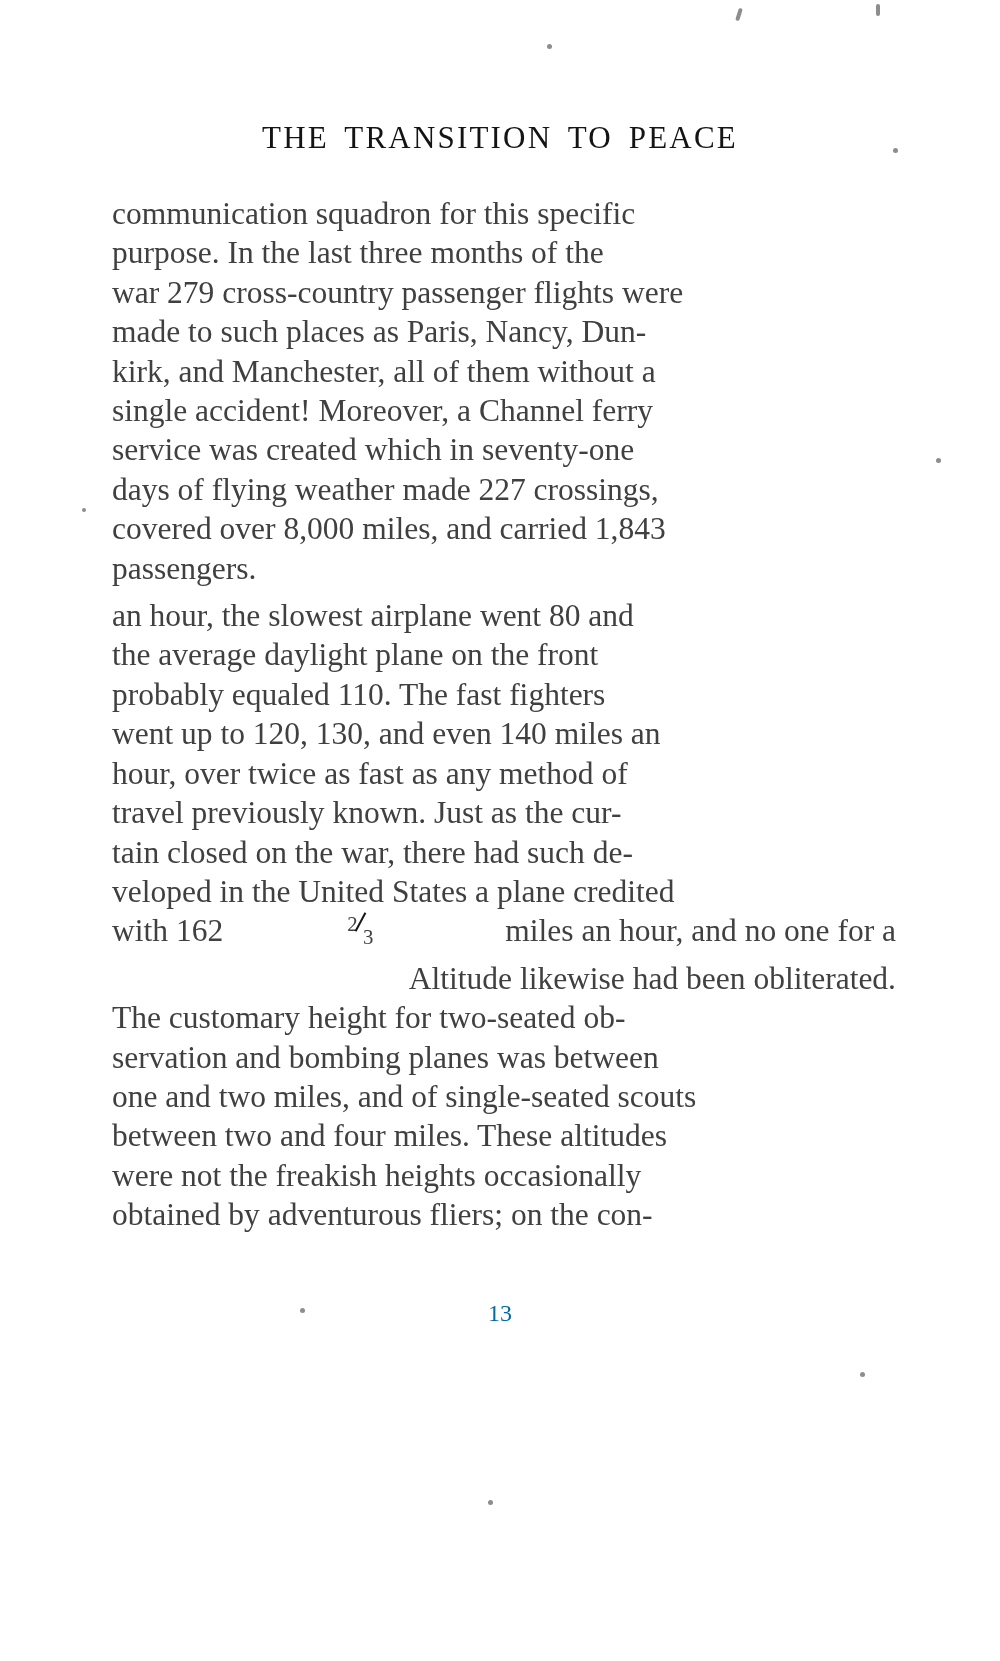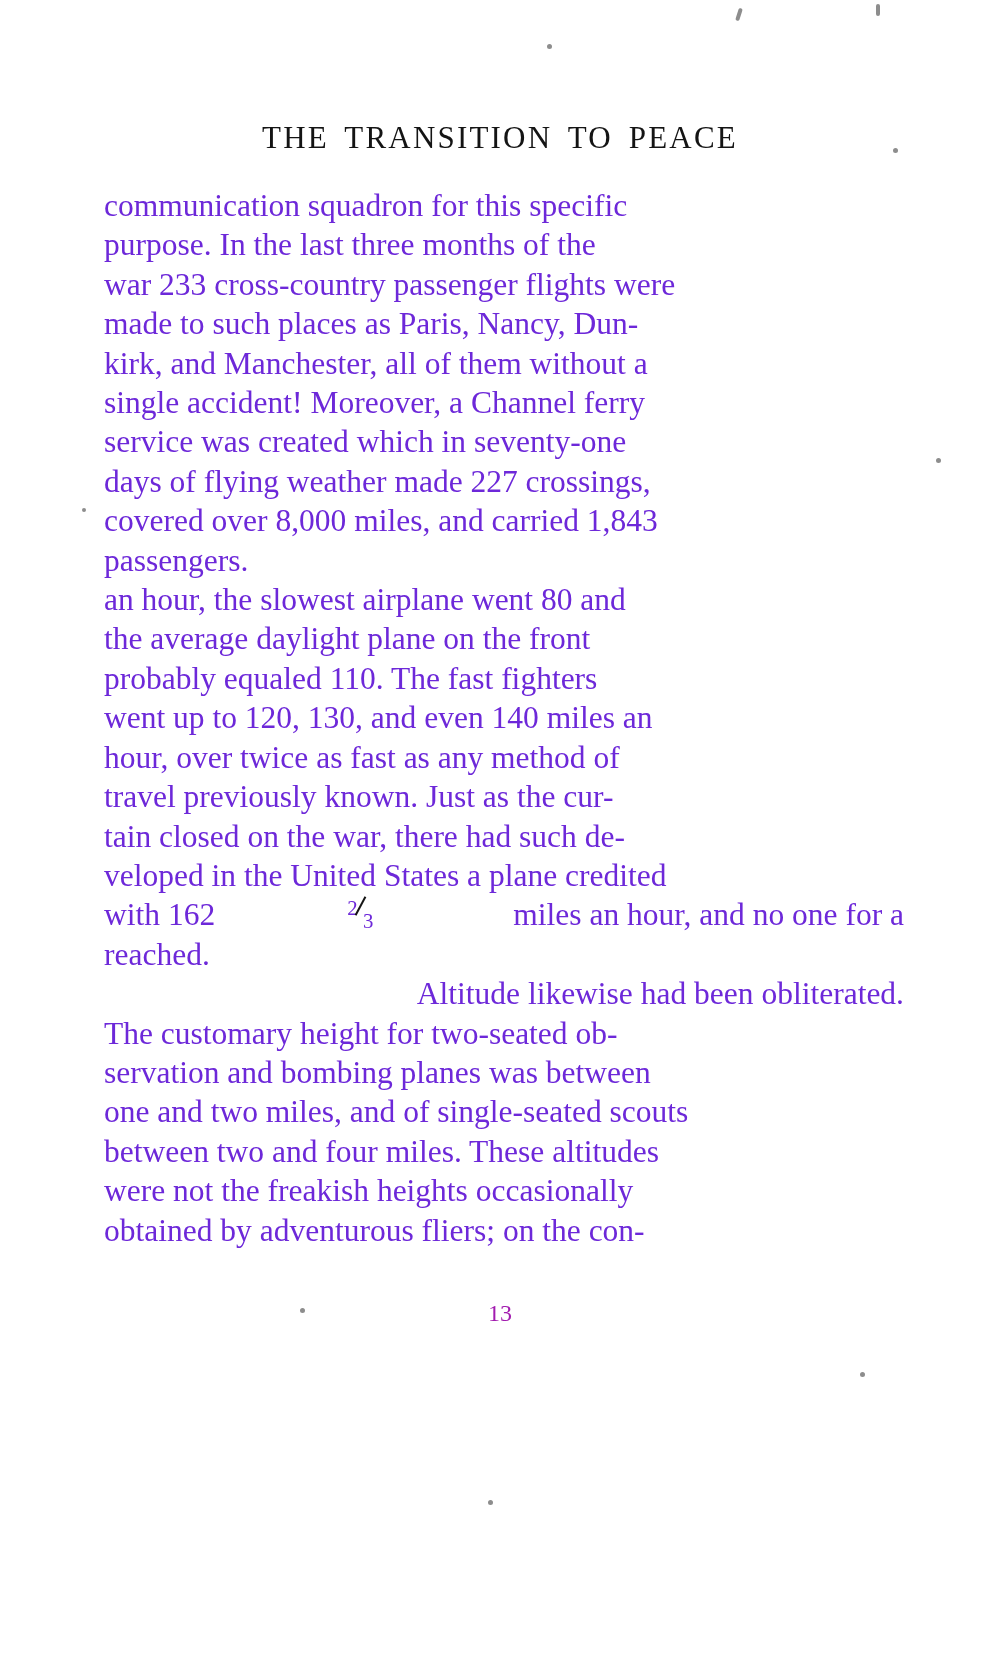--- a/index.html
+++ b/index.html
@@ -38,24 +38,24 @@
     word-spacing: 6px;
     color: #141414;
   }
   .body-col {
     position: absolute;
     left: 104px;
     top: 186px;
     width: 800px;
   }
   p.para {
-    margin: 0;
+    margin: 8px;
     font-size: 31.5px;
     line-height: 39.4px;
-    color: #6d28d9;
+    color: #404040;
     text-align: justify;
     text-align-last: left;
   }
   p.para .ln {
     display: block;
     white-space: nowrap;
   }
   p.para .just {
     display: flex;
     justify-content: space-between;
@@ -93,21 +93,21 @@
     top: 0.26em;
     font-size: 0.66em;
   }
   .folio {
     position: absolute;
     left: 0;
     top: 1300px;
     width: 1000px;
     text-align: center;
     font-size: 24px;
-    color: #a21caf;
+    color: #0369a1;
   }
 </style>
 </head>
 <body>
 
 <div class="page">
 
   <span class="speck" style="left:737px;top:8px;width:4px;height:13px;border-radius:2px;transform:rotate(18deg);"></span>
   <span class="speck" style="left:876px;top:4px;width:4px;height:12px;border-radius:2px;"></span>
   <span class="speck" style="left:547px;top:44px;width:5px;height:5px;"></span>
@@ -123,21 +123,21 @@
   <div class="body-col">
 
     <p class="para">
       <span class="just">
           <span>communication squadron for this specific</span>
         </span>
       <span class="just">
           <span>purpose.   In the last three months of the</span>
         </span>
       <span class="just">
-          <span>war 233 cross-country passenger flights were</span>
+          <span>war 279 cross-country passenger flights were</span>
         </span>
       <span class="just">
           <span>made to such places as Paris, Nancy, Dun-</span>
         </span>
       <span class="just">
           <span>kirk, and Manchester, all of them without a</span>
         </span>
       <span class="just">
           <span>single accident!   Moreover, a Channel ferry</span>
         </span>
@@ -183,21 +183,20 @@
         </span>
       <span class="just">
           <span>with&nbsp;162</span>
           <span class="frac">
             <span class="num">2</span>
             <span class="bar"></span>
             <span class="den">3</span>
           </span>
           <span>&nbsp;miles&nbsp;an&nbsp;hour,&nbsp;and&nbsp;no&nbsp;one&nbsp;for&nbsp;a</span>
         </span>
-      <span class="ln">reached.</span>
     </p>
 
     <p class="para">
       <span class="just">
           <span class="indent"></span>
           <span>Altitude likewise had been obliterated.</span>
         </span>
       <span class="just">
           <span>The customary height for two-seated ob-</span>
         </span>

